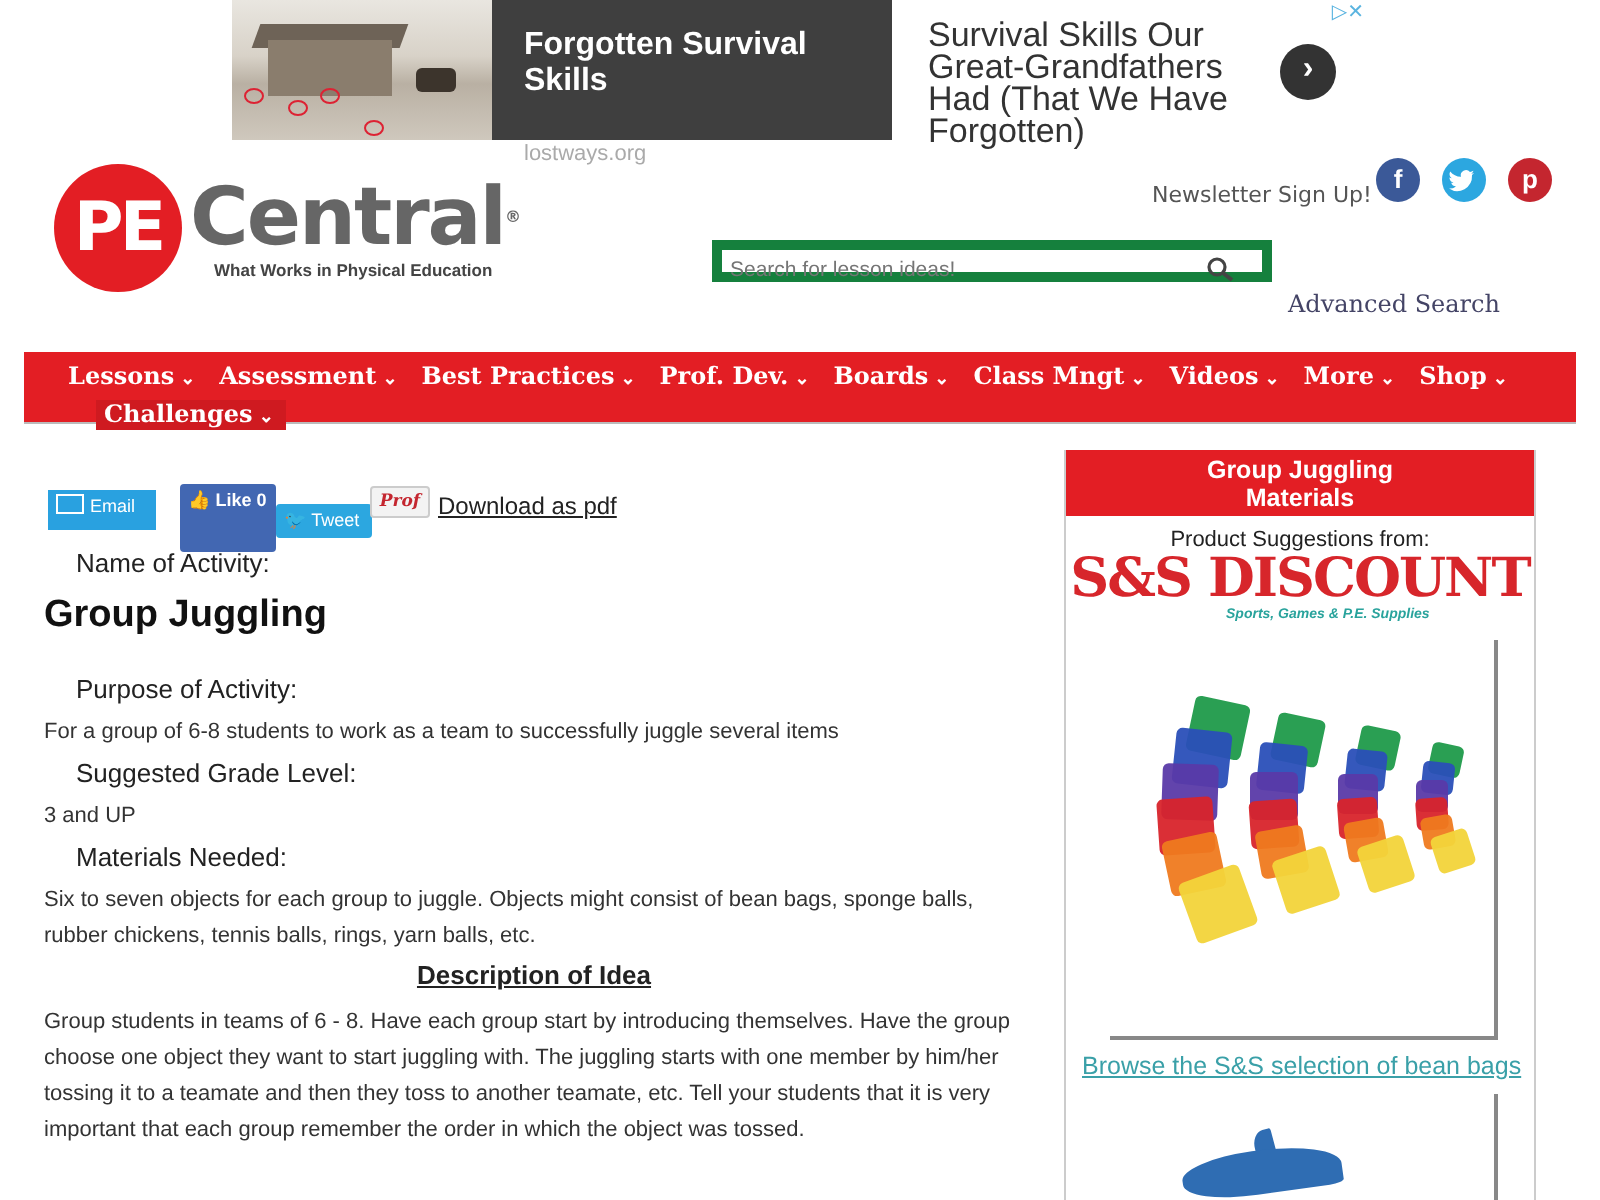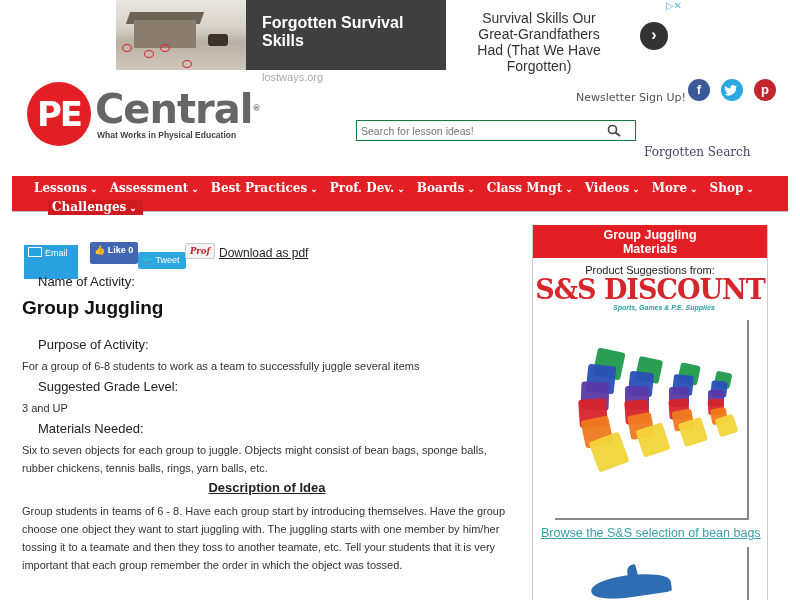--- a/index.html
+++ b/index.html
@@ -10,54 +10,54 @@
     .ad { position: absolute; left: 116px; top: 0; width: 570px; height: 70px; display: flex; background: #fff; }
     .ad-img { width: 130px; height: 70px; background: linear-gradient(180deg, #e9e6e0 0%, #d8d2c8 40%, #b9b0a3 60%, #cfc8bd 100%); position: relative; overflow: hidden; }
     .ad-img .house { position: absolute; left: 18px; top: 20px; width: 62px; height: 28px; background: #8a7d6d; }
     .ad-img .roof { position: absolute; left: 12px; top: 12px; width: 74px; height: 12px; background: #6e6357; transform: skewX(-20deg); }
     .ad-img .horse { position: absolute; left: 92px; top: 34px; width: 20px; height: 12px; background: #3c342c; border-radius: 3px; }
     .ad-img .circle { position: absolute; width: 10px; height: 8px; border: 1.5px solid #d23; border-radius: 50%; }
     .ad-dark { width: 200px; height: 70px; background: #3f3f3f; padding: 14px 0 0 16px; }
     .ad-title { color: #fff; font-weight: bold; font-size: 16px; }
     .ad-url { color: #aaa; font-size: 11px; margin-top: 21px; }
     .ad-light { flex: 1; padding: 10px 0 0 18px; position: relative; }
-    .ad-desc { font-size: 14px; color: #333; line-height: 16px; width: 150px; text-align: center; }
+    .ad-desc { font-size: 17px; color: #333; line-height: 16px; width: 150px; }
     .ad-arrow { position: absolute; right: 18px; top: 22px; width: 28px; height: 28px; background: #333; border-radius: 50%; color: #fff; font-size: 16px; text-align: center; line-height: 26px; font-weight: bold; }
     .ad-choices { position: absolute; right: 4px; top: 0px; font-size: 10px; color: #5ab4e0; }
 
     
     .logo { position: absolute; left: 27px; top: 82px; display: flex; align-items: center; }
     .logo-circle { width: 64px; height: 64px; background: #e31e24; border-radius: 50%; color: #fff; font-weight: bold; font-size: 34px; line-height: 64px; text-align: center; letter-spacing: -2px; font-family: "DejaVu Sans", sans-serif; }
     .logo-text { margin-left: 4px; }
     .logo-central { font-size: 40px; font-weight: bold; color: #666; line-height: 40px; font-family: "DejaVu Sans", sans-serif; letter-spacing: -1px; }
     .logo-central sup { font-size: 8px; vertical-align: top; }
-    .logo-tag { font-size: 8.5px; font-weight: bold; color: #444; margin-left: 2px; margin-top: 1px; }
+    .logo-tag { font-size: 8.5px; font-weight: bold; color: #444; margin-left: 12px; margin-top: 1px; }
 
     .newsletter { position: absolute; left: 576px; top: 91px; font-size: 11px; color: #555; font-family: "DejaVu Sans", sans-serif; }
     .social { position: absolute; top: 79px; width: 22px; height: 22px; border-radius: 50%; color: #fff; font-weight: bold; font-size: 13px; text-align: center; line-height: 22px; }
     .social.fb { left: 688px; background: #3b5998; }
     .social.tw { left: 721px; background: #2ca7e0; }
     .social.pi { left: 754px; background: #c4262f; }
 
-    .search { position: absolute; left: 356px; top: 120px; width: 280px; height: 21px; border: 1px solid #15803d; background: #fff; }
+    .search { position: absolute; left: 356px; top: 120px; width: 280px; height: 21px; border: 5px solid #15803d; background: #fff; }
     .search input { border: none; outline: none; width: 240px; height: 19px; font-size: 10.5px; padding-left: 4px; color: #999; font-family: "Liberation Sans", sans-serif; background: transparent; }
     .search-icon { position: absolute; right: 14px; top: 3px; width: 14px; height: 14px; }
     .adv-search { position: absolute; left: 644px; top: 145px; font-size: 12px; color: #446; font-family: "DejaVu Serif", serif; }
 
     
     .nav { position: absolute; left: 12px; top: 176px; width: 776px; height: 36px; background: #e31e24; border-bottom: 1px solid #bbb; }
     .nav-row { position: absolute; left: 22px; top: 5px; display: flex; gap: 12px; }
     .nav-item { color: #fff; font-family: "DejaVu Serif", serif; font-weight: bold; font-size: 12px; white-space: nowrap; }
     .nav-item .chev { font-size: 9px; margin-left: 3px; }
     .nav-challenges { position: absolute; left: 36px; top: 24px; background: #cf1a20; padding: 0 6px 1px 4px; }
 
     
     .share { position: absolute; left: 24px; top: 245px; }
-    .btn-email { position: absolute; left: 0; top: 0; width: 54px; height: 34px; background: #29a1e0; color: #fff; font-size: 9px; line-height: 17px; padding-left: 4px; }
-    .btn-like { position: absolute; left: 66px; top: -3px; width: 48px; height: 22px; background: #4267b2; color: #fff; font-size: 9px; line-height: 17px; padding-left: 4px; border-radius: 2px; font-weight: bold; }
+    .btn-email { position: absolute; left: 0; top: 0; width: 54px; height: 20px; background: #29a1e0; color: #fff; font-size: 9px; line-height: 17px; padding-left: 4px; }
+    .btn-like { position: absolute; left: 66px; top: -3px; width: 48px; height: 34px; background: #4267b2; color: #fff; font-size: 9px; line-height: 17px; padding-left: 4px; border-radius: 2px; font-weight: bold; }
     .btn-tweet { position: absolute; left: 114px; top: 7px; width: 48px; height: 17px; background: #2ca7e0; color: #fff; font-size: 9px; line-height: 17px; padding-left: 4px; border-radius: 2px; }
     .btn-pin { position: absolute; left: 161px; top: -2px; width: 30px; height: 16px; background: #f3f3f3; border: 1px solid #ccc; color: #c4262f; font-size: 8.5px; line-height: 14px; font-style: italic; font-weight: bold; text-align: center; border-radius: 2px; font-family: "DejaVu Serif", serif; }
     .download { position: absolute; left: 195px; top: 1px; font-size: 12px; color: #222; text-decoration: underline; white-space: nowrap; }
 
     
     .article { position: absolute; left: 22px; top: 274px; width: 490px; }
     .lbl { font-weight: normal; font-size: 13px; color: #222; padding-left: 16px; }
     .title { font-weight: bold; font-size: 19px; color: #111; }
     .txt { font-size: 11px; color: #333; line-height: 18px; }
     .center-u { text-align: center; font-weight: bold; font-size: 13px; text-decoration: underline; color: #222; }
@@ -117,21 +117,21 @@
 </div>
 <div class="social pi">p</div>
 
 <div class="search">
   <input type="text" placeholder="Search for lesson ideas!" style="">
   <svg class="search-icon" viewBox="0 0 14 14">
     <circle cx="5.5" cy="5.5" r="4" fill="none" stroke="#444" stroke-width="1.6"></circle>
     <line x1="8.5" y1="8.5" x2="13" y2="12" stroke="#444" stroke-width="2"></line>
   </svg>
 </div>
-<div class="adv-search">Forgotten Search</div>
+<div class="adv-search">Advanced Search</div>
 
 <div class="nav">
   <div class="nav-row">
     <div class="nav-item"><span>Lessons</span><span class="chev">⌄</span></div>
     <div class="nav-item"><span>Assessment</span><span class="chev">⌄</span></div>
     <div class="nav-item"><span>Best Practices</span><span class="chev">⌄</span></div>
     <div class="nav-item"><span>Prof. Dev.</span><span class="chev">⌄</span></div>
     <div class="nav-item"><span>Boards</span><span class="chev">⌄</span></div>
     <div class="nav-item"><span>Class Mngt</span><span class="chev">⌄</span></div>
     <div class="nav-item"><span>Videos</span><span class="chev">⌄</span></div>

